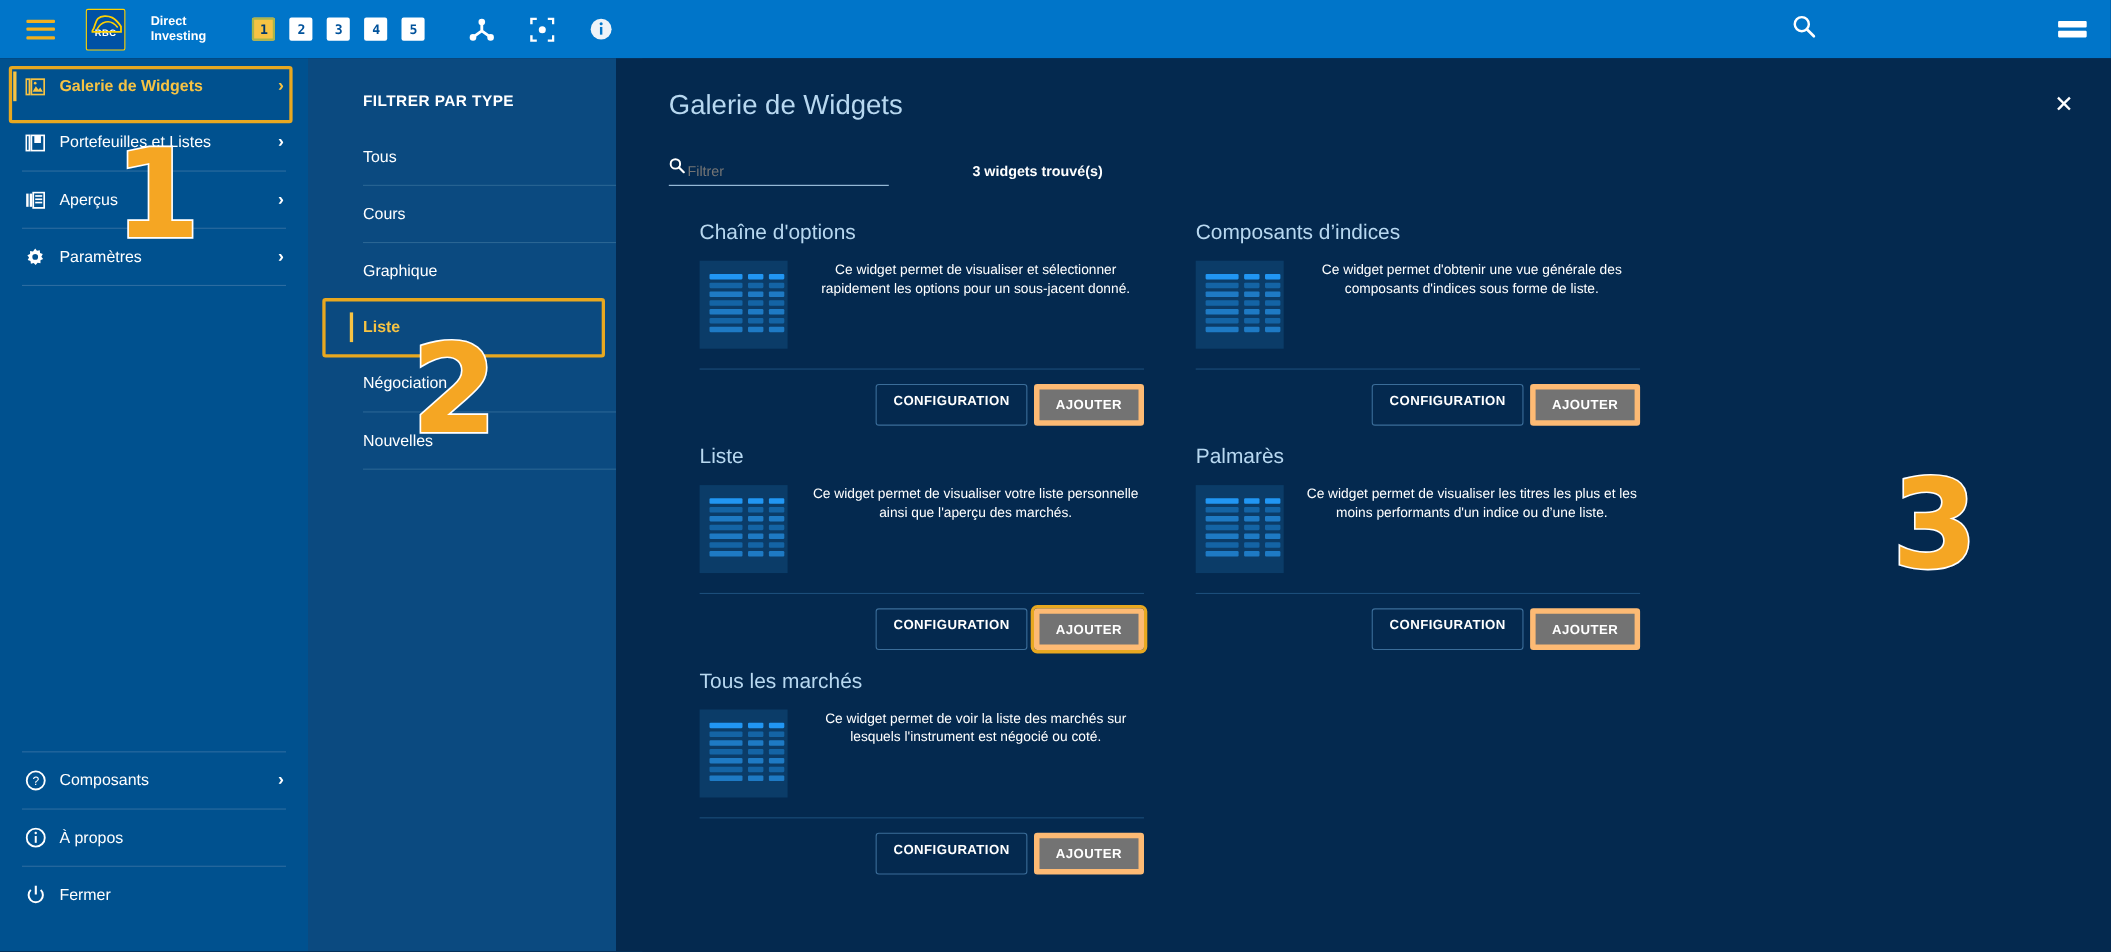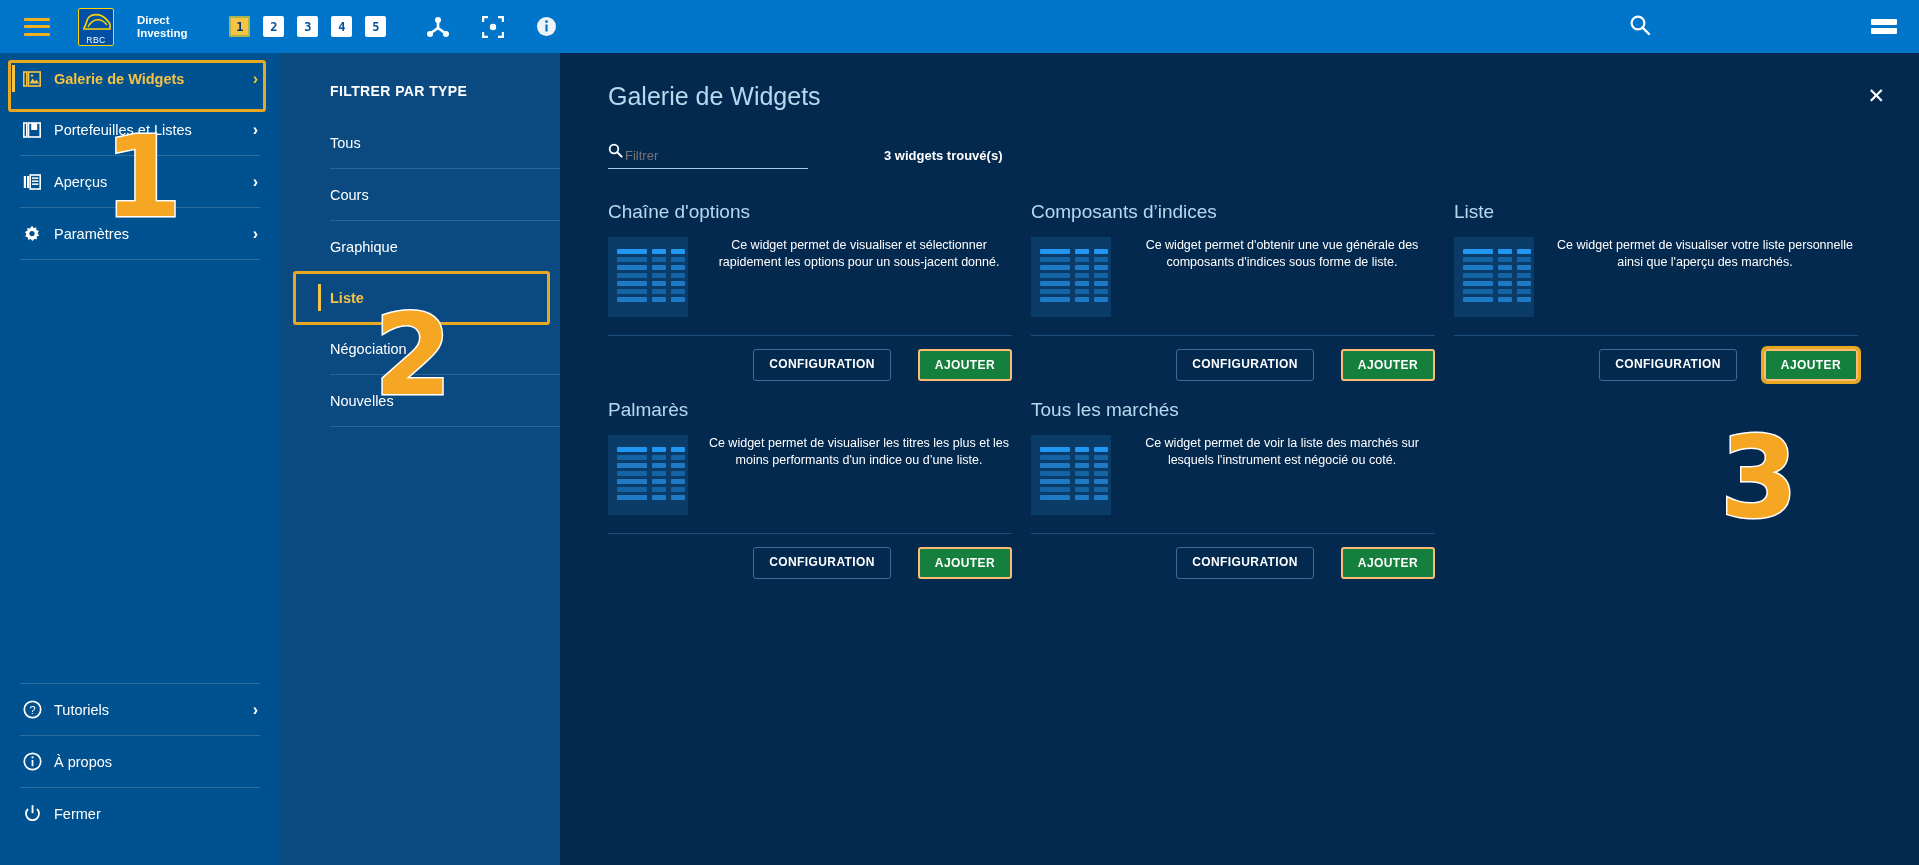--- a/index.html
+++ b/index.html
@@ -17,22 +17,22 @@
     background: #0075c9; display: flex; align-items: center;
   }
   .hamburger { width: 26px; height: 18px; margin-left: 24px; display: flex;
     flex-direction: column; justify-content: space-between; cursor: pointer; }
   .hamburger span { display: block; height: 3px; background: #f2b01e; border-radius: 1px; }
 
   .rbc-logo { margin-left: 28px; width: 36px; height: 38px; background: #0051a5;
     border: 1px solid #ffd200; border-radius: 2px; position: relative;
     display: flex; flex-direction: column; align-items: center; justify-content: flex-end; }
   .rbc-logo .lion { position: absolute; top: 3px; left: 3px; right: 3px; height: 20px; }
-  .rbc-logo .rbc-text { font-size: 8.5px; font-weight: normal; color: #fff;
-    letter-spacing: .5px; margin-bottom: 0; }
+  .rbc-logo .rbc-text { font-size: 8.5px; font-weight: bold; color: #fff;
+    letter-spacing: .5px; margin-bottom: 10px; }
 
   .brand { margin-left: 23px; color: #ffffff; font-size: 11.5px;
     font-weight: bold; line-height: 13px; }
 
   .tabs { display: flex; margin-left: 42px; gap: 13px; }
   .tab { width: 21px; height: 21px; background: #ffffff; color: #00529b;
     font-size: 12px; font-weight: bold; display: flex; align-items: center;
     justify-content: center; border-radius: 2px; cursor: pointer;
     font-family: "DejaVu Sans Mono", monospace; }
   .tab.active { background: #f6c344; color: #00386b; box-shadow: 0 0 0 2px #a8b54c inset; }
@@ -91,40 +91,40 @@
   .searchbox .mag { position: absolute; left: 0; top: 2px; }
   .searchbox .underline { position: absolute; left: 0; right: 0; bottom: 0;
     height: 1px; background: #a6c8e4; }
   .searchbox .inp { width: 200px; height: 28px; background: transparent; border: none;
     color: #7dd3fc; font-size: 13px; outline: none; }
   .foundtxt { color: #ffffff; font-size: 13px; font-weight: bold;
     margin-left: 76px; margin-bottom: 6px; }
 
   .cards { position: absolute; left: 48px; top: 148px; width: 1270px;
     display: flex; flex-wrap: wrap; }
-  .card { width: 404px; margin-right: 19px; margin-bottom: 18px; }
+  .card { width: 404px; margin-right: 19px; margin-bottom: 18px; margin-left: 28px; }
   .card-title { color: #b8d8f0; font-size: 19px; font-weight: 300; margin-bottom: 14px; }
   .card-body { display: flex; text-align: center; }
   .thumb { width: 80px; height: 80px; background: #0b3c68; flex: 0 0 80px;
     padding: 12px 9px; display: flex; gap: 5px; }
   .thumb .col { display: flex; flex-direction: column; gap: 3.5px; }
   .thumb .col.c1 { flex: 0 0 30px; }
   .thumb .col.c2 { flex: 0 0 14px; }
   .thumb .col.c3 { flex: 0 0 14px; }
   .thumb .r { height: 4.5px; border-radius: 1px; background: #1464a5; }
   .thumb .r.head { background: #2196f3; }
   .thumb .r.lt { background: #1e7ac4; }
   .card-desc { color: #ffffff; font-size: 12.5px; line-height: 16.5px;
     margin-left: 18px; flex: 1; }
   .card-foot { border-top: 1px solid #1b4d7a; margin-top: 18px; padding-top: 13px;
-    display: flex; justify-content: flex-end; gap: 27px; }
+    display: flex; justify-content: flex-end; gap: 6px; }
   .btn { font-size: 12px; font-weight: bold; letter-spacing: .4px; cursor: pointer;
     padding: 7px 15px; border-radius: 3px; }
   .btn-config { background: transparent; color: #ffffff; border: 1px solid #3b6d99; }
-  .btn-add { background: #15803d; color: #ffffff; border: 2px solid #fdba74; }
+  .btn-add { background: #737373; color: #ffffff; border: 5px solid #fdba74; }
   .btn-add.hl { outline: 3px solid #e8a820; outline-offset: 0px; }
 
   
   .numov { position: absolute; color: #f5a623; font-weight: bold;
     font-family: "DejaVu Sans", sans-serif;
     -webkit-text-stroke: 3px #ffffff; paint-order: stroke fill;
     pointer-events: none; }
   .n1 { left: 104px; top: 112px; font-size: 112px; }
   .n2 { left: 374px; top: 290px; font-size: 112px; }
   .n3 { left: 1720px; top: 412px; font-size: 112px; }
@@ -264,21 +264,21 @@
 
     <div class="side-bottom">
       <div class="side-sep"></div>
       <div class="side-item">
         <span class="sicon">
           <svg width="19" height="19" viewBox="0 0 19 19">
             <circle cx="9.5" cy="9.5" r="8.2" stroke="#fff" stroke-width="1.7" fill="none"></circle>
             <text x="9.5" y="13.6" font-size="11" font-family="Liberation Sans, sans-serif" fill="#fff" text-anchor="middle">?</text>
           </svg>
         </span>
-        <span>Tutoriels</span>
+        <span>Composants</span>
         <span class="chev">›</span>
       </div>
       <div class="side-sep"></div>
       <div class="side-item">
         <span class="sicon">
           <svg width="19" height="19" viewBox="0 0 19 19">
             <circle cx="9.5" cy="9.5" r="8.2" stroke="#fff" stroke-width="1.7" fill="none"></circle>
             <rect x="8.6" y="8" width="1.8" height="6.2" fill="#fff"></rect>
             <circle cx="9.5" cy="5.3" r="1.1" fill="#fff"></circle>
           </svg>

